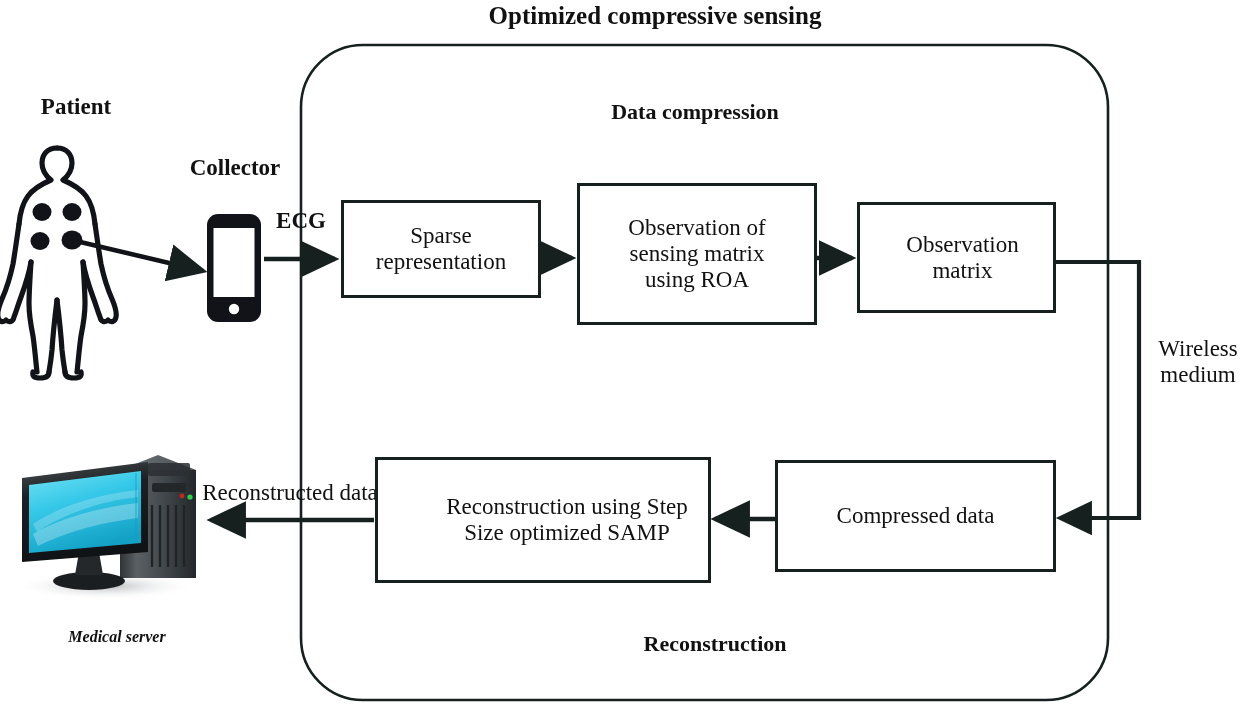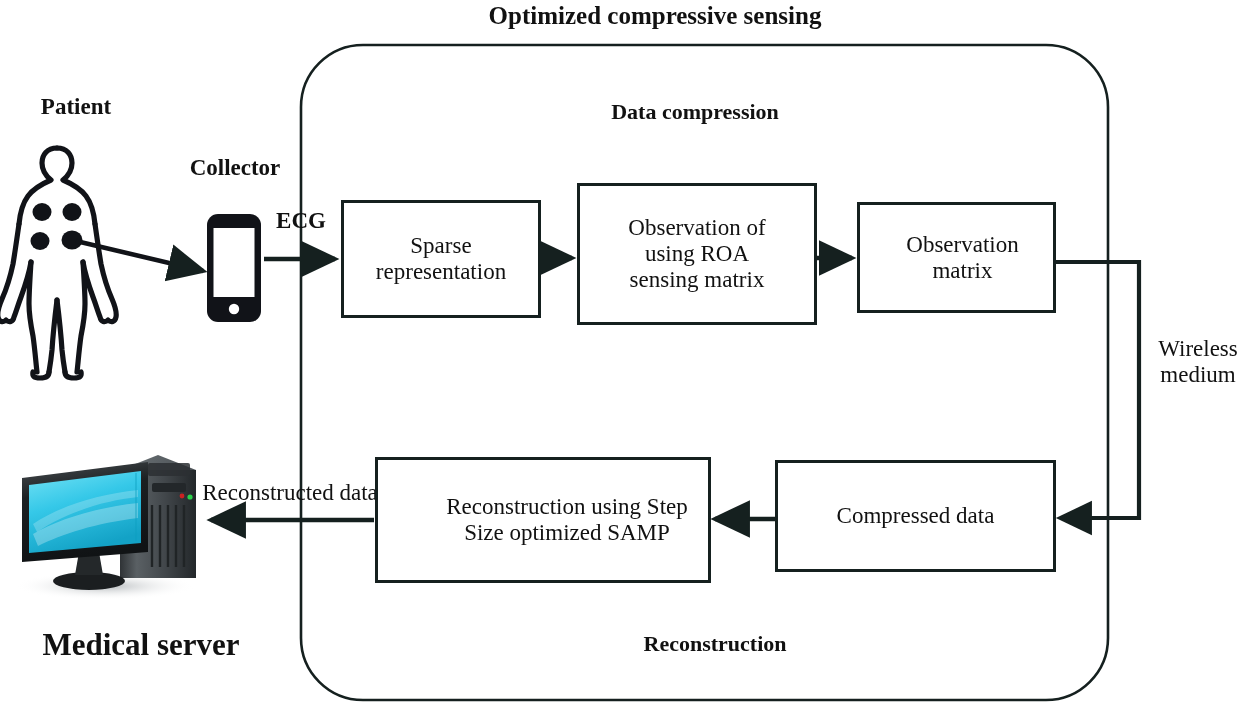--- a/index.html
+++ b/index.html
@@ -139,46 +139,46 @@
   <div class="lbl bold" style="left:430px;top:2px;width:450px;font-size:25px;">Optimized compressive sensing</div>
 
   <div class="lbl bold" style="left:565px;top:100px;width:260px;font-size:22px;">Data compression</div>
 
   <div class="lbl bold" style="left:600px;top:632px;width:230px;font-size:22px;">Reconstruction</div>
 
   <div class="lbl bold" style="left:14px;top:94px;width:124px;font-size:23px;">Patient</div>
 
   <div class="lbl bold" style="left:168px;top:155px;width:134px;font-size:23px;">Collector</div>
 
-  <div class="lbl bold" style="left:26px;top:628px;width:230px;font-size:31px;">Medical server</div>
+  <div class="lbl bold" style="left:2px;top:628px;width:230px;font-size:16px;font-style:italic;">Medical server</div>
 
   <div class="lbl bold" style="left:266px;top:208px;width:70px;font-size:23px;">ECG</div>
 
   <div class="lbl" style="left:1146px;top:336px;width:104px;font-size:23px;">
     <span>Wireless</span>
     <span>medium</span>
   </div>
 
   <div class="lbl" style="left:200px;top:480px;width:180px;font-size:23px;">
     <span>Reconstructed</span>
     <span>data</span>
   </div>
 
-  <div class="box" style="left:341px;top:200px;width:200px;height:118px;font-size:23px;">
+  <div class="box" style="left:341px;top:200px;width:200px;height:98px;font-size:23px;">
     <span>
       <span>Sparse</span>
       <span>representation</span>
     </span>
   </div>
 
   <div class="box" style="left:577px;top:183px;width:240px;height:142px;font-size:23px;">
     <span>
       <span>Observation of</span>
+      <span>sensing matrix</span>
       <span>using ROA</span>
-      <span>sensing matrix</span>
     </span>
   </div>
 
   <div class="box" style="left:857px;top:202px;width:199px;height:111px;font-size:23px;padding-left:12px;">
     <span>
       <span>Observation</span>
       <span>matrix</span>
     </span>
   </div>
 

